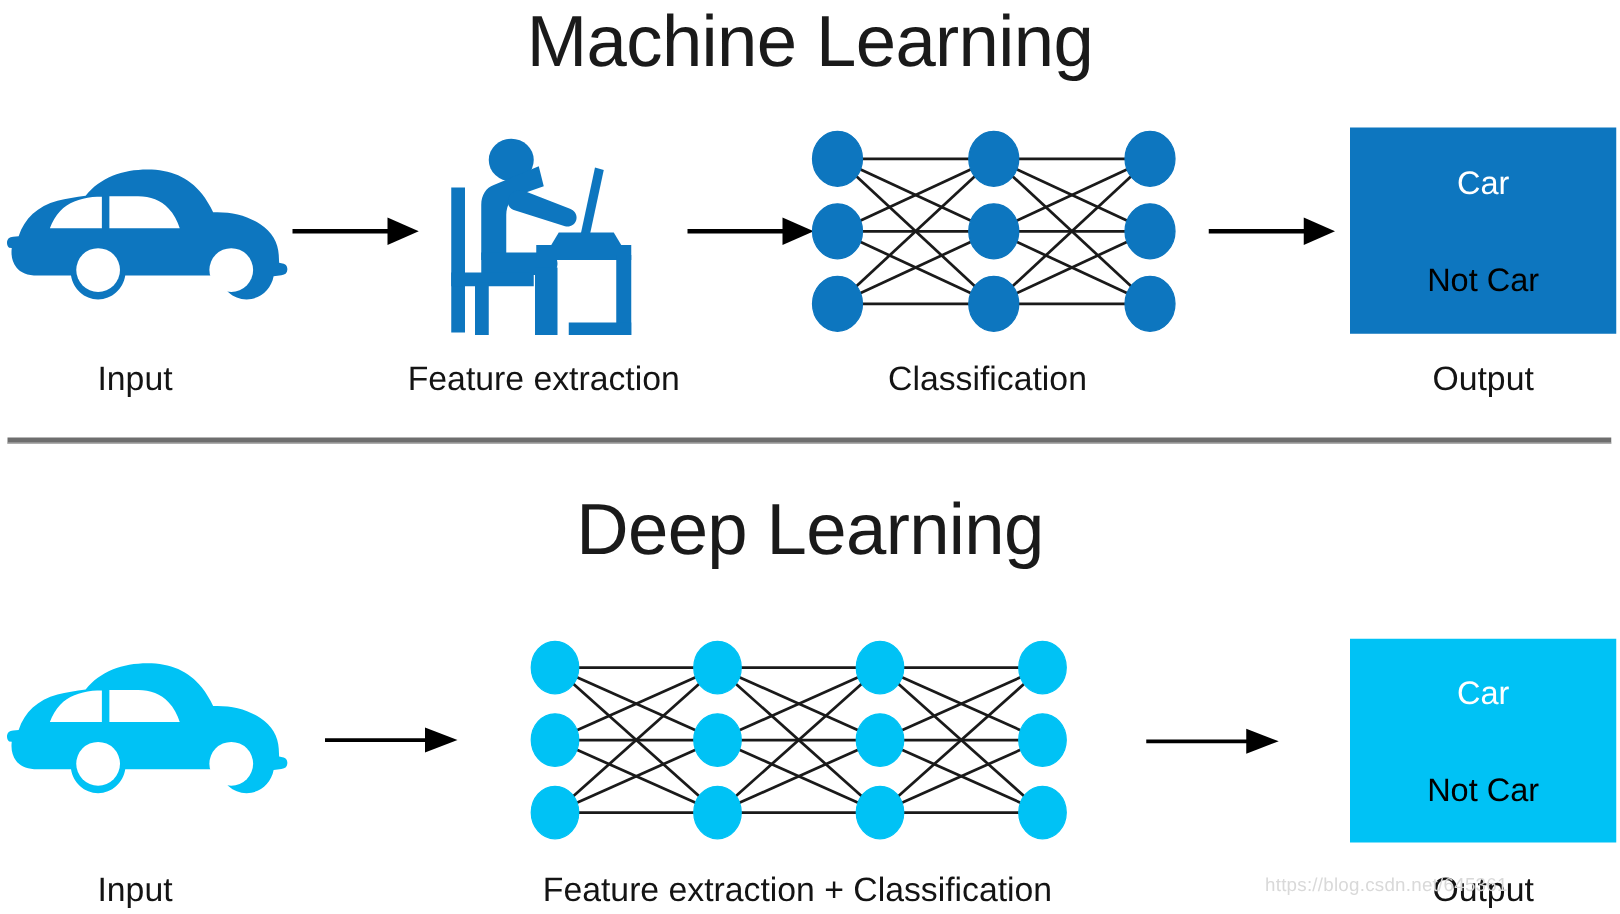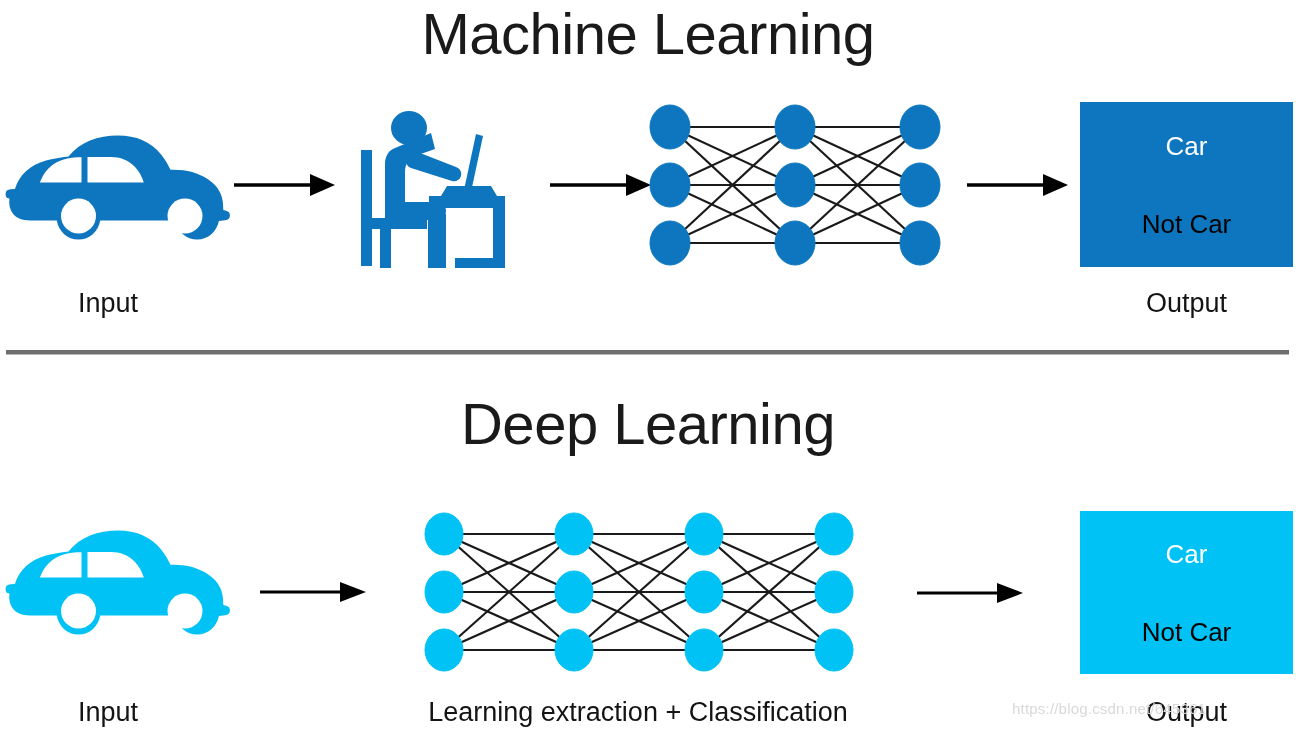--- a/index.html
+++ b/index.html
@@ -173,20 +173,21 @@
 
         <path d="M138 94h12v64h-12z"></path>
         <path d="M100 148h50v10h-50z"></path>
 
         <path d="M121 24l7 2-12 56-7-2z"></path>
 
         <path d="M92 76h44l6 10H86z"></path>
       </g>
     </svg>
   </div>
+  <div class="stage-label" style="left:290px; top:288px; width:290px;">Feature extraction</div>
 
   <div class="abs" style="left:548px; top:173px;">
     <svg width="105" height="24" viewBox="0 0 105 24">
       <line x1="2" y1="12" x2="82" y2="12" stroke="#000000" stroke-width="3.5"></line>
       <polygon points="78,1 103,12 78,23" fill="#000000"></polygon>
     </svg>
   </div>
 
   <div class="abs" style="left:640px; top:105px;">
     <svg width="310" height="160" viewBox="0 0 310 160" aria-hidden="true">
@@ -218,20 +219,21 @@
         <ellipse cx="30" cy="138" rx="20" ry="22"></ellipse>
         <ellipse cx="155" cy="22" rx="20" ry="22"></ellipse>
         <ellipse cx="155" cy="80" rx="20" ry="22"></ellipse>
         <ellipse cx="155" cy="138" rx="20" ry="22"></ellipse>
         <ellipse cx="280" cy="22" rx="20" ry="22"></ellipse>
         <ellipse cx="280" cy="80" rx="20" ry="22"></ellipse>
         <ellipse cx="280" cy="138" rx="20" ry="22"></ellipse>
       </g>
     </svg>
   </div>
+  <div class="stage-label" style="left:645px; top:288px; width:290px;">Classification</div>
 
   <div class="abs" style="left:965px; top:173px;">
     <svg width="105" height="24" viewBox="0 0 105 24">
       <line x1="2" y1="12" x2="82" y2="12" stroke="#000000" stroke-width="3.5"></line>
       <polygon points="78,1 103,12 78,23" fill="#000000"></polygon>
     </svg>
   </div>
 
   <div class="output-box" id="ml-output-box">
     <div class="car-line">Car</div>
@@ -310,21 +312,21 @@
         <ellipse cx="156" cy="138" rx="19" ry="21"></ellipse>
         <ellipse cx="286" cy="22" rx="19" ry="21"></ellipse>
         <ellipse cx="286" cy="80" rx="19" ry="21"></ellipse>
         <ellipse cx="286" cy="138" rx="19" ry="21"></ellipse>
         <ellipse cx="416" cy="22" rx="19" ry="21"></ellipse>
         <ellipse cx="416" cy="80" rx="19" ry="21"></ellipse>
         <ellipse cx="416" cy="138" rx="19" ry="21"></ellipse>
       </g>
     </svg>
   </div>
-  <div class="stage-label" style="left:388px; top:697px; width:500px;">Learning extraction + Classification</div>
+  <div class="stage-label" style="left:388px; top:697px; width:500px;">Feature extraction + Classification</div>
 
   <div class="abs" style="left:915px; top:581px;">
     <svg width="110" height="24" viewBox="0 0 110 24">
       <line x1="2" y1="12" x2="86" y2="12" stroke="#000000" stroke-width="3"></line>
       <polygon points="82,2 108,12 82,22" fill="#000000"></polygon>
     </svg>
   </div>
 
   <div class="output-box" id="dl-output-box">
     <div class="car-line">Car</div>

